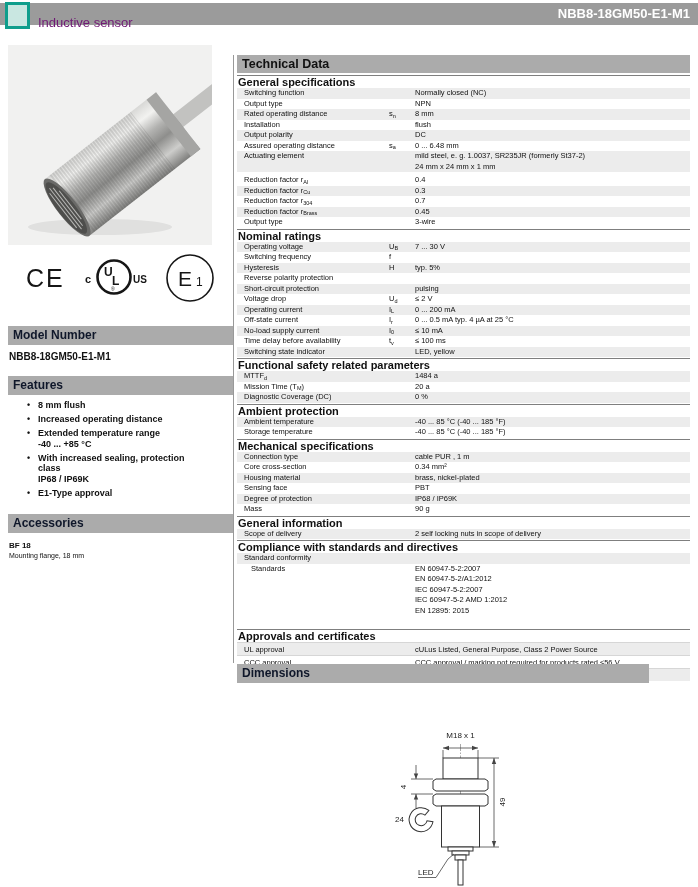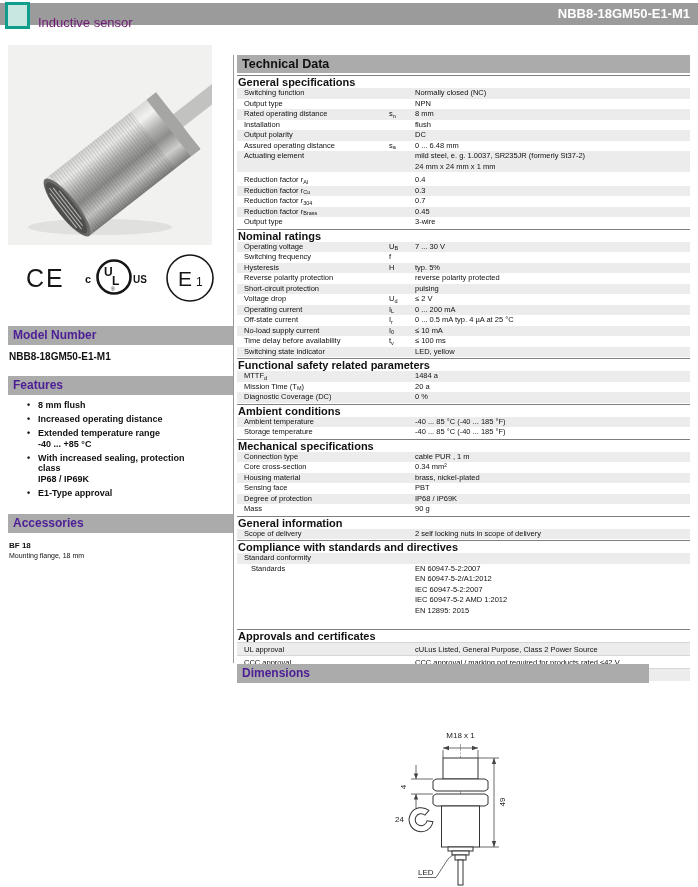--- a/index.html
+++ b/index.html
@@ -15,21 +15,21 @@
   .topbar{position:absolute;left:0;top:3px;width:698px;height:22px;background:var(--topbar)}
   .topbar .ttl{position:absolute;left:38px;top:9px;line-height:22px;font-size:13px;font-weight:normal;color:#701a75}
   .topbar .mdl{position:absolute;right:8px;top:0;line-height:22px;font-size:13px;font-weight:bold;color:#fff}
   .accent{position:absolute;left:5px;top:2px;width:25px;height:27px;background:var(--accent-fill);
           border:3px solid var(--accent)}
 
   
   .photo{position:absolute;left:8px;top:45px}
   .certs{position:absolute;left:8px;top:250px}
   .gbar{background:var(--bar);font-weight:bold;font-size:12px;line-height:19px;height:19px;
-        padding-left:5px;color:#4c1d95}
+        padding-left:5px;color:#0f172a}
   .lbar{position:absolute;left:8px;width:225px}
   .bar-model{top:326px}
   .model-val{position:absolute;left:9px;top:351px;font-size:10px;font-weight:bold}
   .bar-feat{top:376px}
   .features-list{position:absolute;left:24px;top:400px;width:222px;list-style:none;margin:0;padding:0;
                  font-weight:bold;font-size:9px;line-height:10.5px}
   .features-list li{position:relative;padding-left:14px;margin-bottom:3.5px}
   .features-list li::before{content:"\2022";position:absolute;left:3px}
   .bar-acc{top:514px}
   .acc-name{position:absolute;left:9px;top:541px;font-size:8px;font-weight:bold}
@@ -217,21 +217,20 @@
         <div class="tsym">f</div>
       </div>
       <div class="trow shade">
         <div class="tlabel">Hysteresis</div>
         <div class="tsym">H</div>
         <div class="tval">typ. 5%</div>
       </div>
       <div class="trow">
         <div class="tlabel">Reverse polarity protection</div>
         <div class="tsym"></div>
-        <div class="tval">reverse polarity protected</div>
       </div>
       <div class="trow shade">
         <div class="tlabel">Short-circuit protection</div>
         <div class="tsym"></div>
         <div class="tval">pulsing</div>
       </div>
       <div class="trow">
         <div class="tlabel">Voltage drop</div>
         <div class="tsym">U<span class="sb">d</span></div>
         <div class="tval">≤ 2 V</div>
@@ -270,21 +269,21 @@
       <div class="trow">
         <div class="tlabel">Mission Time (T<span class="sb">M</span>)</div>
         <div class="tsym"></div>
         <div class="tval">20 a</div>
       </div>
       <div class="trow shade">
         <div class="tlabel">Diagnostic Coverage (DC)</div>
         <div class="tsym"></div>
         <div class="tval">0 %</div>
       </div>
-      <div class="sec-title">Ambient conditions</div>
+      <div class="sec-title">Ambient protection</div>
       <div class="trow shade">
         <div class="tlabel">Ambient temperature</div>
         <div class="tsym"></div>
         <div class="tval">-40 ... 85 °C (-40 ... 185 °F)</div>
       </div>
       <div class="trow">
         <div class="tlabel">Storage temperature</div>
         <div class="tsym"></div>
         <div class="tval">-40 ... 85 °C (-40 ... 185 °F)</div>
       </div>
@@ -338,21 +337,21 @@
       </div>
       <div class="sec-title sec-gap">Approvals and certificates</div>
       <div class="trow shade tall">
         <div class="tlabel">UL approval</div>
         <div class="tsym"></div>
         <div class="tval">cULus Listed, General Purpose, Class 2 Power Source</div>
       </div>
       <div class="trow tall">
         <div class="tlabel">CCC approval</div>
         <div class="tsym"></div>
-        <div class="tval">CCC approval / marking not required for products rated ≤42 V</div>
+        <div class="tval">CCC approval / marking not required for products rated ≤56 V</div>
       </div>
       <div class="trow shade tall">
         <div class="tlabel">E1 Type approval</div>
         <div class="tsym"></div>
         <div class="tval">10R-04</div>
       </div>
     </div>
 </div>
 
 <div class="gbar dimbar">Dimensions</div>

